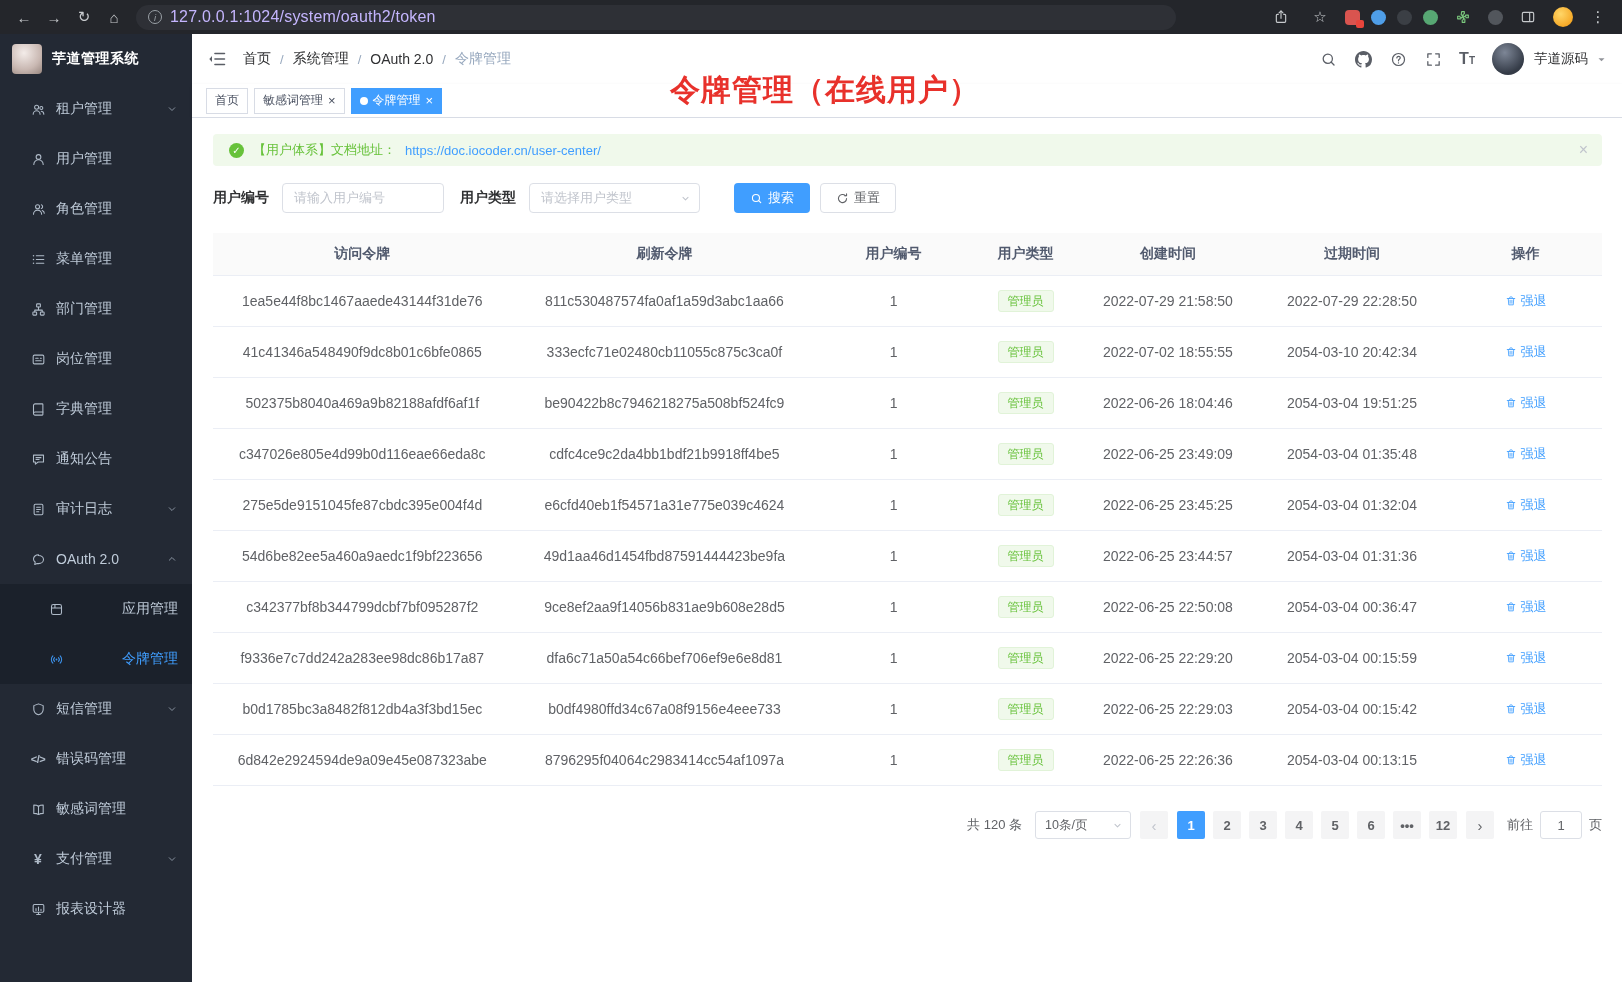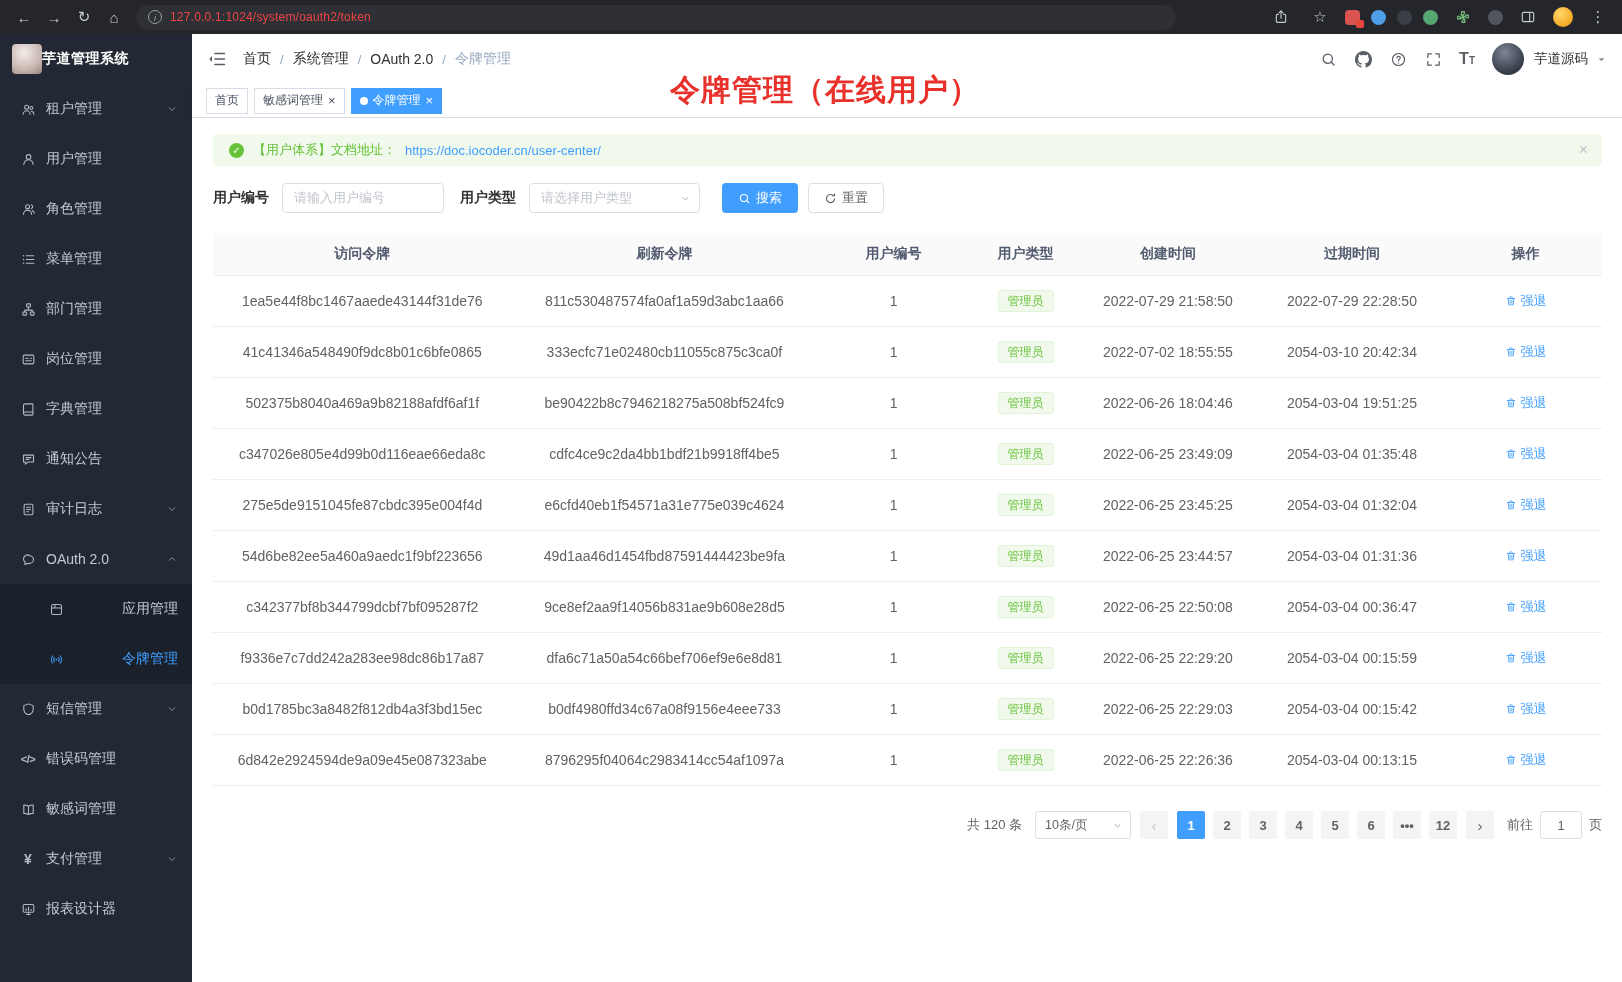--- a/index.html
+++ b/index.html
@@ -7,35 +7,35 @@
 body{font-family:"Liberation Sans","DejaVu Sans",sans-serif;background:#fff;overflow:hidden;}
 svg{display:block;}
 #screen{width:1622px;height:982px;display:flex;flex-direction:column;position:relative;overflow:hidden;}
 
 
 .browser-bar{height:34px;background:var(--chrome-bg,#24262b);display:flex;align-items:center;padding:0 10px;gap:2px;flex-shrink:0;}
 .b-ic{color:#c7cacd;font-size:15px;min-width:28px;height:26px;display:inline-flex;align-items:center;justify-content:center;cursor:pointer;}
 .b-ic svg{width:16px;height:16px;}
 .url-bar{width:1040px;height:25px;margin-left:6px;background:#2e3036;border-radius:13px;display:flex;align-items:center;padding:0 12px;gap:8px;cursor:text;}
 .info-ic{width:14px;height:14px;border:1px solid #9aa0a6;border-radius:50%;color:#9aa0a6;font-size:9.5px;display:inline-flex;align-items:center;justify-content:center;font-style:italic;flex-shrink:0;}
-.url-text{color:#ef4444;font-size:12px;letter-spacing:.2px;white-space:nowrap;}
+.url-text{color:#c4b5fd;font-size:16px;letter-spacing:.2px;white-space:nowrap;}
 .browser-right{margin-left:auto;display:flex;align-items:center;gap:11px;}
 .ext{width:15px;height:15px;border-radius:4px;position:relative;display:inline-block;cursor:pointer;}
 .ext.round{border-radius:50%;}
 .ext .badge{position:absolute;right:-4px;bottom:-3px;width:8px;height:8px;background:#e8453c;border-radius:2px;}
 .avatar-emoji{width:20px;height:20px;border-radius:50%;background:radial-gradient(circle at 38% 35%,#ffd668,#f5a623 75%);cursor:pointer;flex-shrink:0;}
 
 
 .app{flex:1;display:flex;min-height:0;}
 .sidebar{width:192px;flex-shrink:0;background:var(--sidebar-bg,#232934);display:flex;flex-direction:column;overflow:hidden;}
-.logo{height:50px;display:flex;align-items:center;padding:0 12px;flex-shrink:0;}
+.logo{height:50px;display:flex;align-items:center;gap:10px;padding:0 12px;flex-shrink:0;}
 .logo-img{width:30px;height:30px;border-radius:4px;background:radial-gradient(circle at 40% 30%,#f3ece9,#c9b8b2 60%,#97867f);flex-shrink:0;}
 .logo-title{color:#fff;font-size:14px;font-weight:700;letter-spacing:.5px;white-space:nowrap;}
 .menu{flex:1;overflow:hidden;}
-.menu-item{height:50px;display:flex;align-items:center;padding:0 14px 0 20px;color:var(--sidebar-text,#bfcbd9);font-size:14px;cursor:pointer;white-space:nowrap;}
+.menu-item{height:50px;display:flex;align-items:center;padding:0 14px 0 30px;color:var(--sidebar-text,#bfcbd9);font-size:14px;cursor:pointer;white-space:nowrap;}
 .mi-icon{width:16px;height:16px;margin-right:10px;display:inline-flex;align-items:center;justify-content:center;opacity:.9;flex-shrink:0;}
 .mi-icon svg{width:15px;height:15px;}
 .mi-glyph{font-size:14px;font-weight:700;font-style:normal;}
 .mi-label{flex:1;}
 .mi-chevron{opacity:.65;display:inline-flex;}
 .mi-chevron svg{width:12px;height:12px;}
 .mi-chevron.up{transform:rotate(180deg);}
 .menu-item.sub{background:var(--sidebar-sub-bg,#1b212b);padding-left:48px;gap:48px;}
 .menu-item.active{color:var(--primary,#409eff);}
 
@@ -73,21 +73,21 @@
 .filter-bar{display:flex;align-items:center;margin-top:17px;gap:10px;}
 .f-label{font-size:14px;font-weight:700;color:#303133;margin-right:3px;white-space:nowrap;}
 .f-input{width:162px;height:30px;border:1px solid #dcdfe6;border-radius:4px;padding:0 11px;font-size:13px;color:#606266;outline:none;font-family:Liberation Mono, monospace;}
 .f-input::placeholder{color:#c0c4cc;}
 .f-select{width:171px;height:30px;border:1px solid #dcdfe6;border-radius:4px;padding:0 8px 0 11px;font-size:13px;display:flex;align-items:center;justify-content:space-between;cursor:pointer;background:#fff;}
 .f-placeholder{color:#c0c4cc;}
 .sel-caret{color:#c0c4cc;display:inline-flex;}
 .sel-caret svg{width:11px;height:11px;}
 .btn{height:30px;border-radius:4px;padding:0 15px;font-size:13px;display:inline-flex;align-items:center;gap:5px;cursor:pointer;border:1px solid transparent;font-family:inherit;}
 .btn svg{width:13px;height:13px;}
-.btn-primary{background:var(--primary,#409eff);color:#fff;margin-left:12px;}
+.btn-primary{background:var(--primary,#409eff);color:#fff;margin-left:24px;}
 .btn-plain{background:#fff;border-color:#dcdfe6;color:#606266;}
 
 .data-table{width:100%;margin-top:20px;border-collapse:collapse;table-layout:fixed;}
 .data-table th{padding:12px 4px;font-size:14px;font-weight:700;color:#515a6e;background:#fafafa;border-bottom:1px solid #ebeef5;text-align:center;white-space:nowrap;}
 .data-table td{padding:14px 4px;font-size:14px;color:#606266;border-bottom:1px solid #ebeef5;text-align:center;white-space:nowrap;overflow:hidden;text-overflow:ellipsis;}
 .tag-success{display:inline-block;padding:0 9px;height:22px;line-height:20px;font-size:12px;color:var(--success,#67c23a);background:var(--success-bg,#f0f9eb);border:1px solid var(--success-border,#e1f3d8);border-radius:3px;}
 .action-link{color:var(--primary,#409eff);font-size:13px;display:inline-flex;align-items:center;gap:4px;cursor:pointer;text-decoration:none;}
 .a-ic{display:inline-flex;}
 .a-ic svg{width:12px;height:12px;}
 

